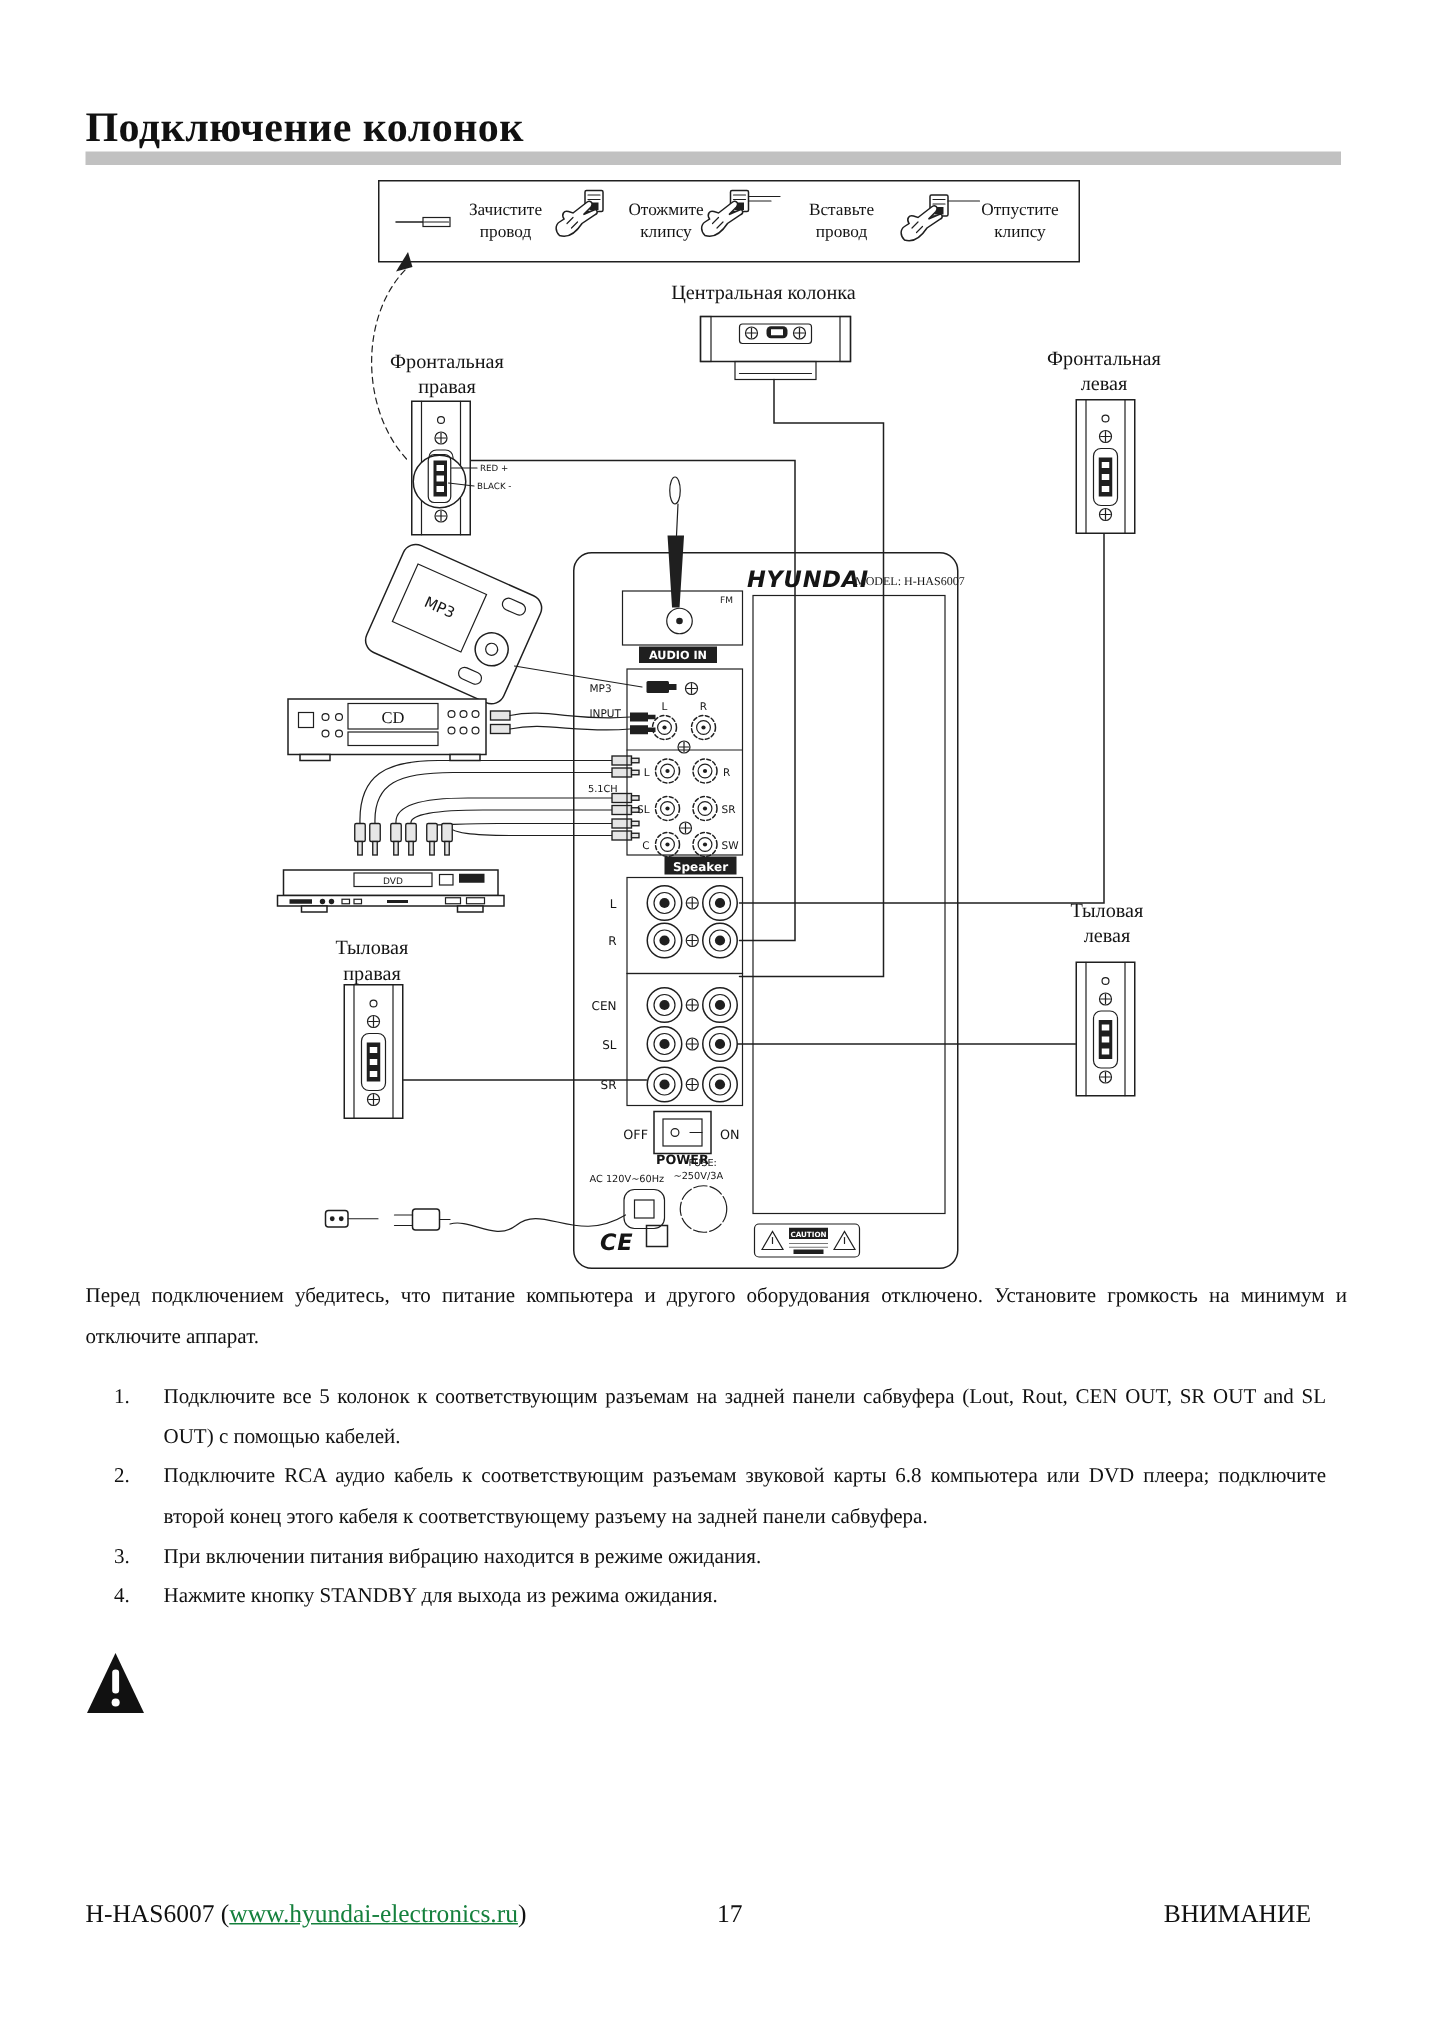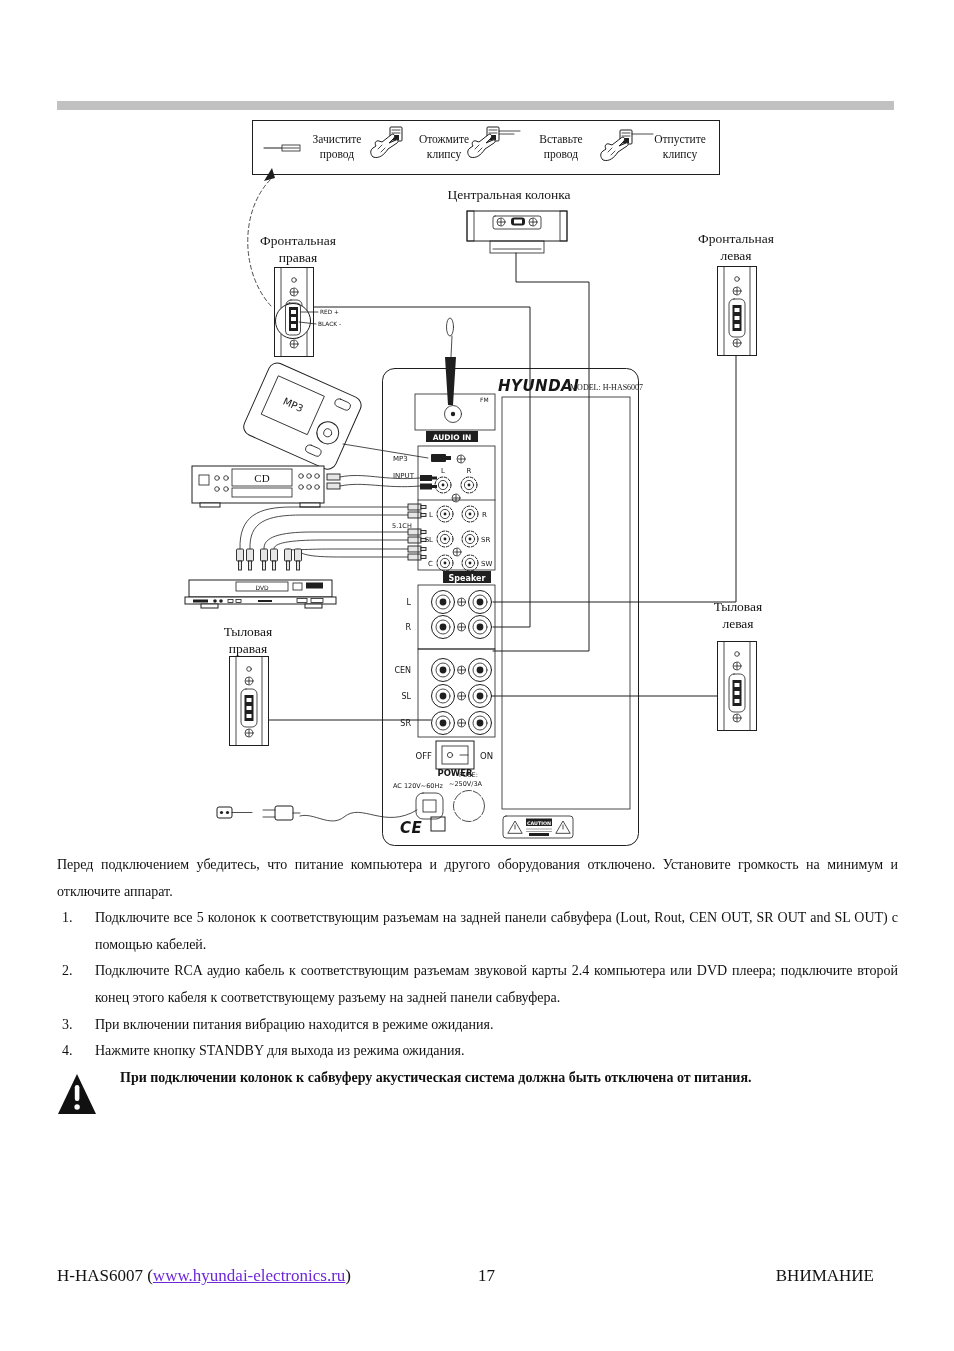--- a/index.html
+++ b/index.html
@@ -26,39 +26,40 @@
   .t75w{font:bold 7.5px "DejaVu Sans",sans-serif;fill:#fff}
   .t8w{font:bold 8px "DejaVu Sans",sans-serif;fill:#fff}
   .t48w{font:bold 4.8px "DejaVu Sans",sans-serif;fill:#fff}
   .tlogo{font:bold italic 15px "DejaVu Sans",sans-serif;letter-spacing:.5px}
   .tmodel{font:8px "Liberation Serif",serif}
   .tcd{font:11px "Liberation Serif",serif}
   .tbold{font-weight:bold}
   .mid{text-anchor:middle}.end{text-anchor:end}
   .bodytext{position:absolute;left:57px;top:852px;width:841px;font-size:14px;line-height:26.6px;text-align:justify}
   .bodytext p{margin:0}
-  ol.steps{list-style:none;counter-reset:li;margin:0;padding:0}
+  ol.steps{list-style:none;counter-reset:li;margin:14px;padding:0}
   ol.steps li{counter-increment:li;position:relative;padding-left:38px;text-align:justify}
   ol.steps li::before{content:counter(li) ".";position:absolute;left:5px}
   .attn{font-weight:700}
   .warnrow{position:relative;margin-left:63px}
   .warnicon{position:absolute;left:-63px;top:7px;width:40px;height:44px}
   .wbold{display:block;font-weight:700}
   .wreg{display:block}
   .footer{position:absolute;left:57px;top:1266px;width:840px;height:30px;font-size:17px}
   .f-left{position:absolute;left:0;top:0}
   .f-center{position:absolute;left:398px;top:0;width:40px;text-align:right}
   .f-right{position:absolute;right:23px;top:0}
-  a.link{color:#6d28d9;}
+  a.link{color:#15803d;}
 </style>
 </head>
 <body>
 
 <div class="page">
 
+  <h1 class="title">Подключение колонок</h1>
   <div class="titlebar"></div>
 
   <div class="diagram">
   <svg width="954" height="860" viewBox="0 0 954 860" xmlns="http://www.w3.org/2000/svg">
     <defs>
       <g id="scr">
         <circle class="ln thn" r="4"></circle>
         <line class="ln thn" x1="-3.2" y1="0" x2="3.2" y2="0"></line>
         <line class="ln thn" x1="0" y1="-3.2" x2="0" y2="3.2"></line>
       </g>
@@ -404,31 +405,30 @@
       <circle class="fb" cx="215.5" cy="812.5" r="1.6"></circle>
       <line class="ln thn" x1="220" y1="812.5" x2="240" y2="812.5"></line>
     </g>
   </svg>
   </div>
 
   <div class="bodytext">
     <p>Перед подключением убедитесь, что питание компьютера и другого оборудования отключено. Установите громкость на минимум и отключите аппарат.</p>
     <ol class="steps">
       <li>Подключите все 5 колонок к соответствующим разъемам на задней панели сабвуфера (Lout, Rout, CEN OUT, SR OUT and SL OUT) с помощью кабелей.</li>
-      <li>Подключите RCA аудио кабель к соответствующим разъемам звуковой карты 2.4 компьютера или DVD плеера; подключите второй конец этого кабеля к соответствующему разъему на задней панели сабвуфера.</li>
+      <li>Подключите RCA аудио кабель к соответствующим разъемам звуковой карты 6.8 компьютера или DVD плеера; подключите второй конец этого кабеля к соответствующему разъему на задней панели сабвуфера.</li>
       <li>При включении питания вибрацию находится в режиме ожидания.</li>
       <li>Нажмите кнопку STANDBY для выхода из режима ожидания.</li>
     </ol>
     <div class="warnrow">
       <svg class="warnicon" viewBox="0 0 40 44">
         <polygon points="20,2 39,42 1,42" fill="#111"></polygon>
         <rect x="17.8" y="13" width="4.6" height="16" rx="2.2" fill="#fff"></rect>
         <circle cx="20.1" cy="35" r="2.7" fill="#fff"></circle>
       </svg>
-      <span class="wbold">При подключении колонок к сабвуферу акустическая система должна быть отключена от питания.</span>
     </div>
   </div>
 
   <div class="footer">
     <span class="f-left"><span>H-HAS6007 (</span><a class="link" href="#">www.hyundai-electronics.ru</a><span>)</span></span>
     <span class="f-center">17</span>
     <span class="f-right">ВНИМАНИЕ</span>
   </div>
 
 </div>

